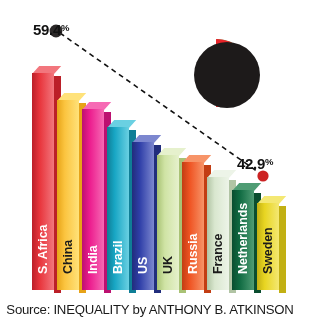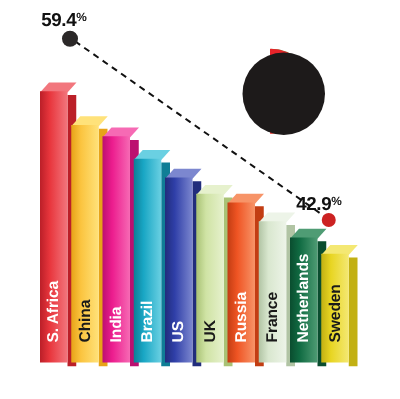--- a/index.html
+++ b/index.html
@@ -91,21 +91,21 @@
     color: #111111;
     letter-spacing: -0.3px;
     white-space: nowrap;
   }
   .pct .unit {
     font-size: 9.5px;
     vertical-align: 0.42em;
     font-weight: bold;
     letter-spacing: -0.5px;
   }
-  #pct-high { left: 33px; top: 8px; }
+  #pct-high { left: 33px; top: 21px; }
   #pct-low  { left: 237px; top: 155px; }
 
   
   .circle-graphic {
     position: absolute;
     left: 194px;
     top: 42px;
     width: 70px;
     height: 70px;
   }
@@ -242,14 +242,15 @@
   </div>
   <div class="pct" id="pct-low">
     <span>42.9</span><span class="unit">%</span>
   </div>
 
   <div class="circle-graphic">
     <div class="half-red"></div>
     <div class="full-black"></div>
   </div>
 
+  <div id="source-note">Source: INEQUALITY by ANTHONY B. ATKINSON</div>
 
 </div>
 
 </body></html>

